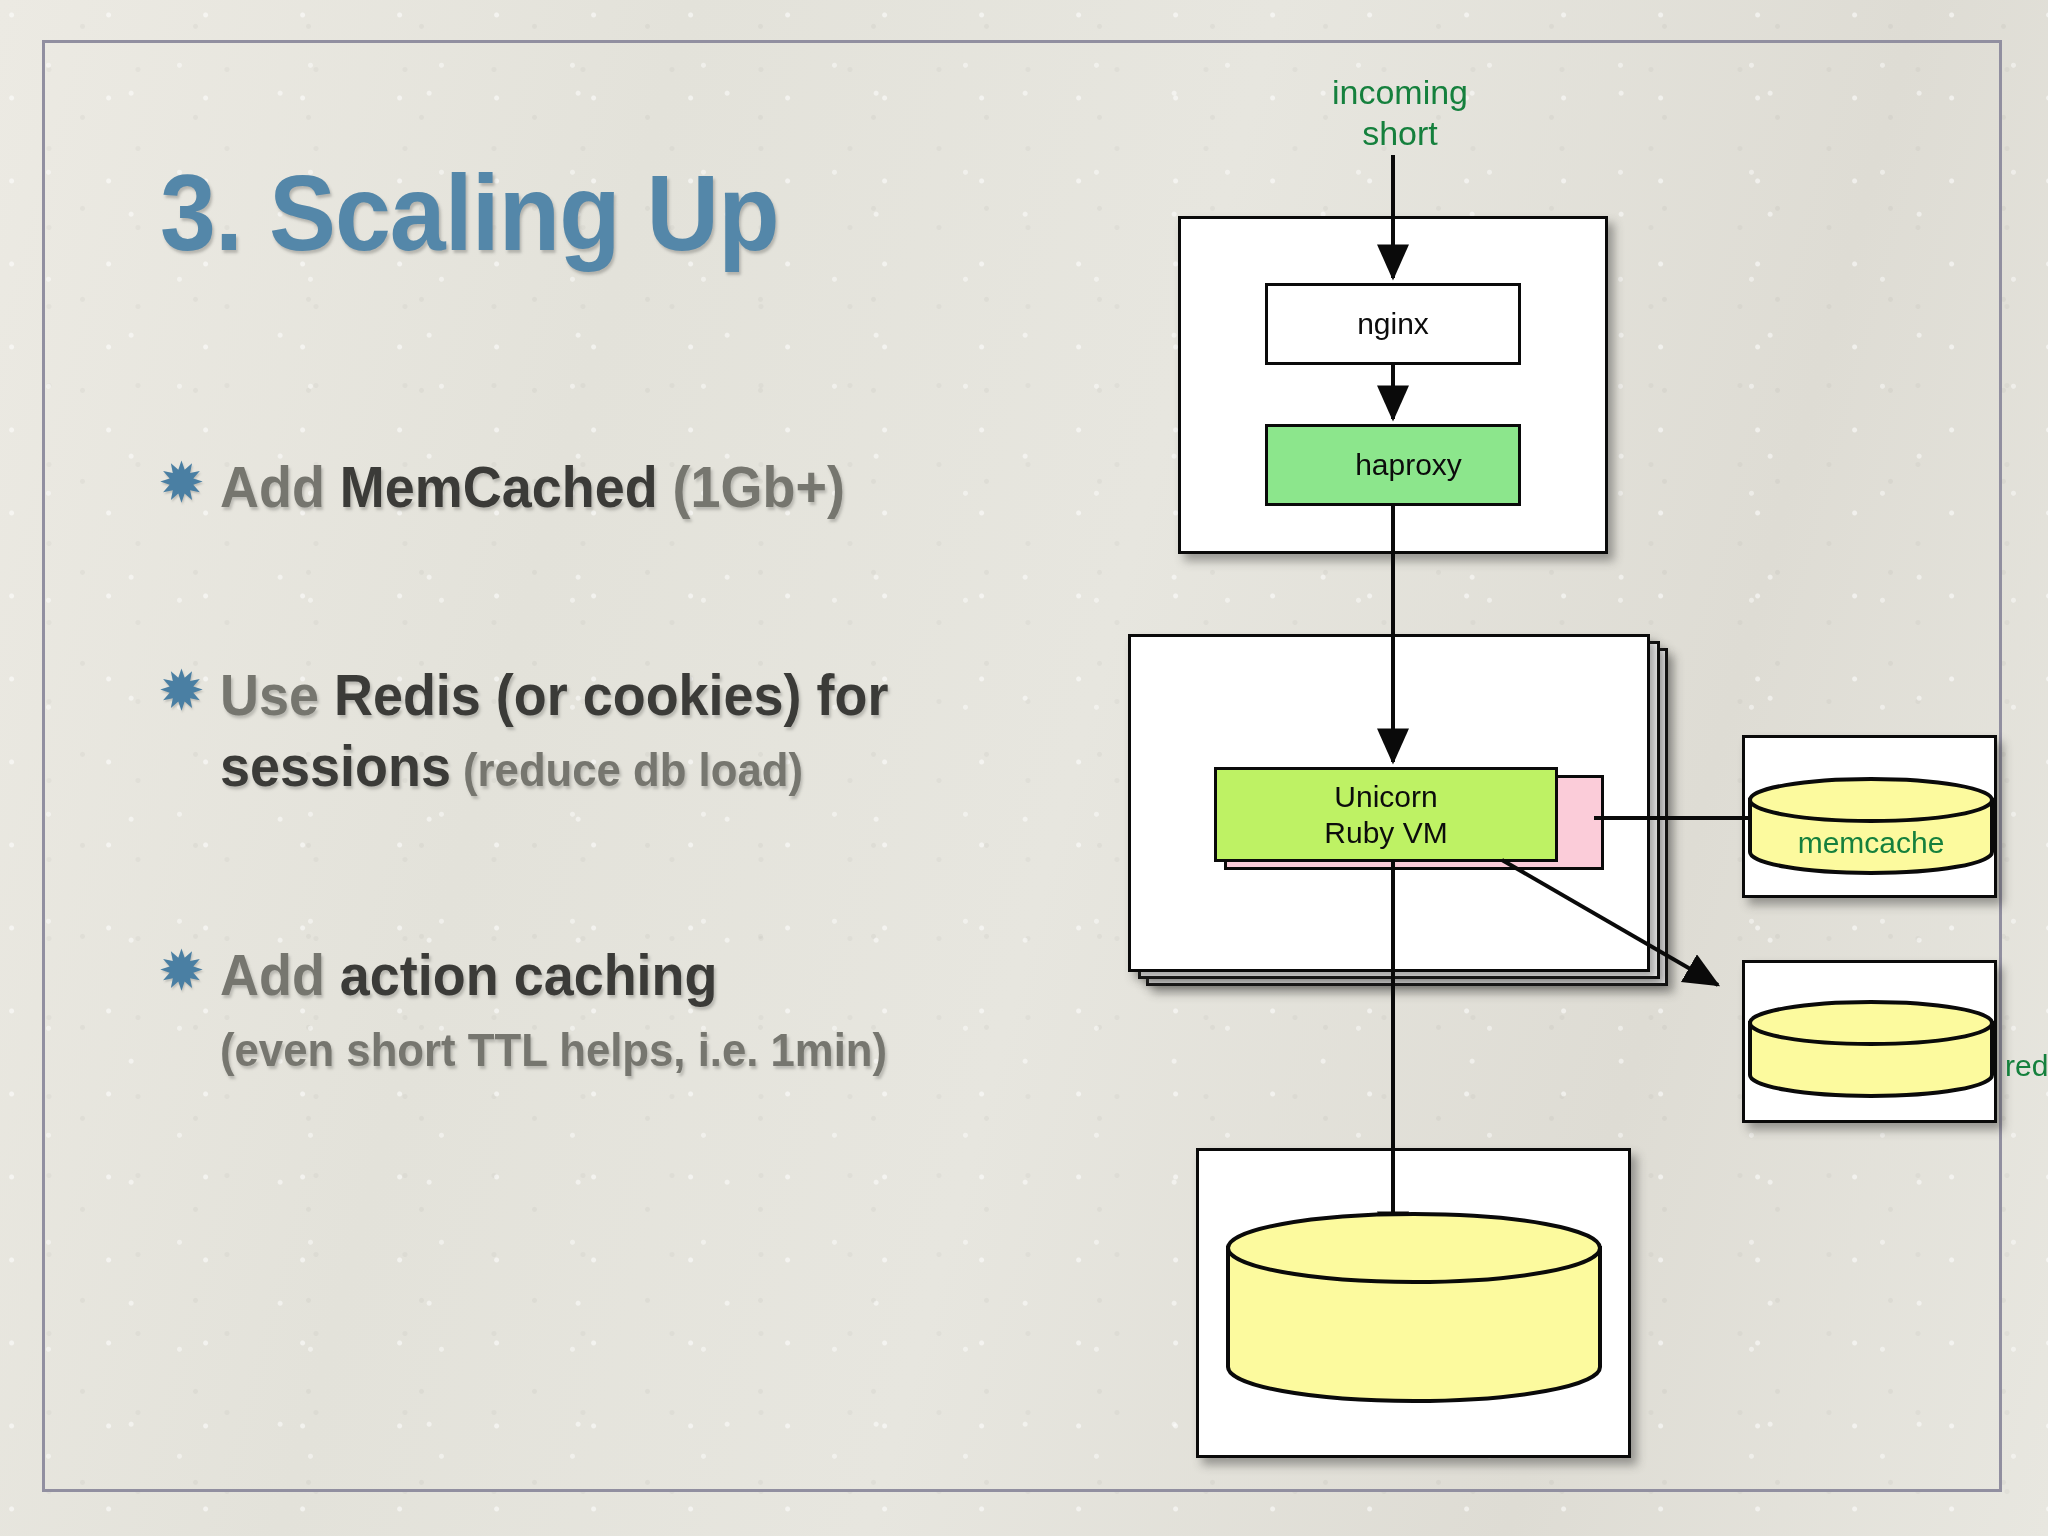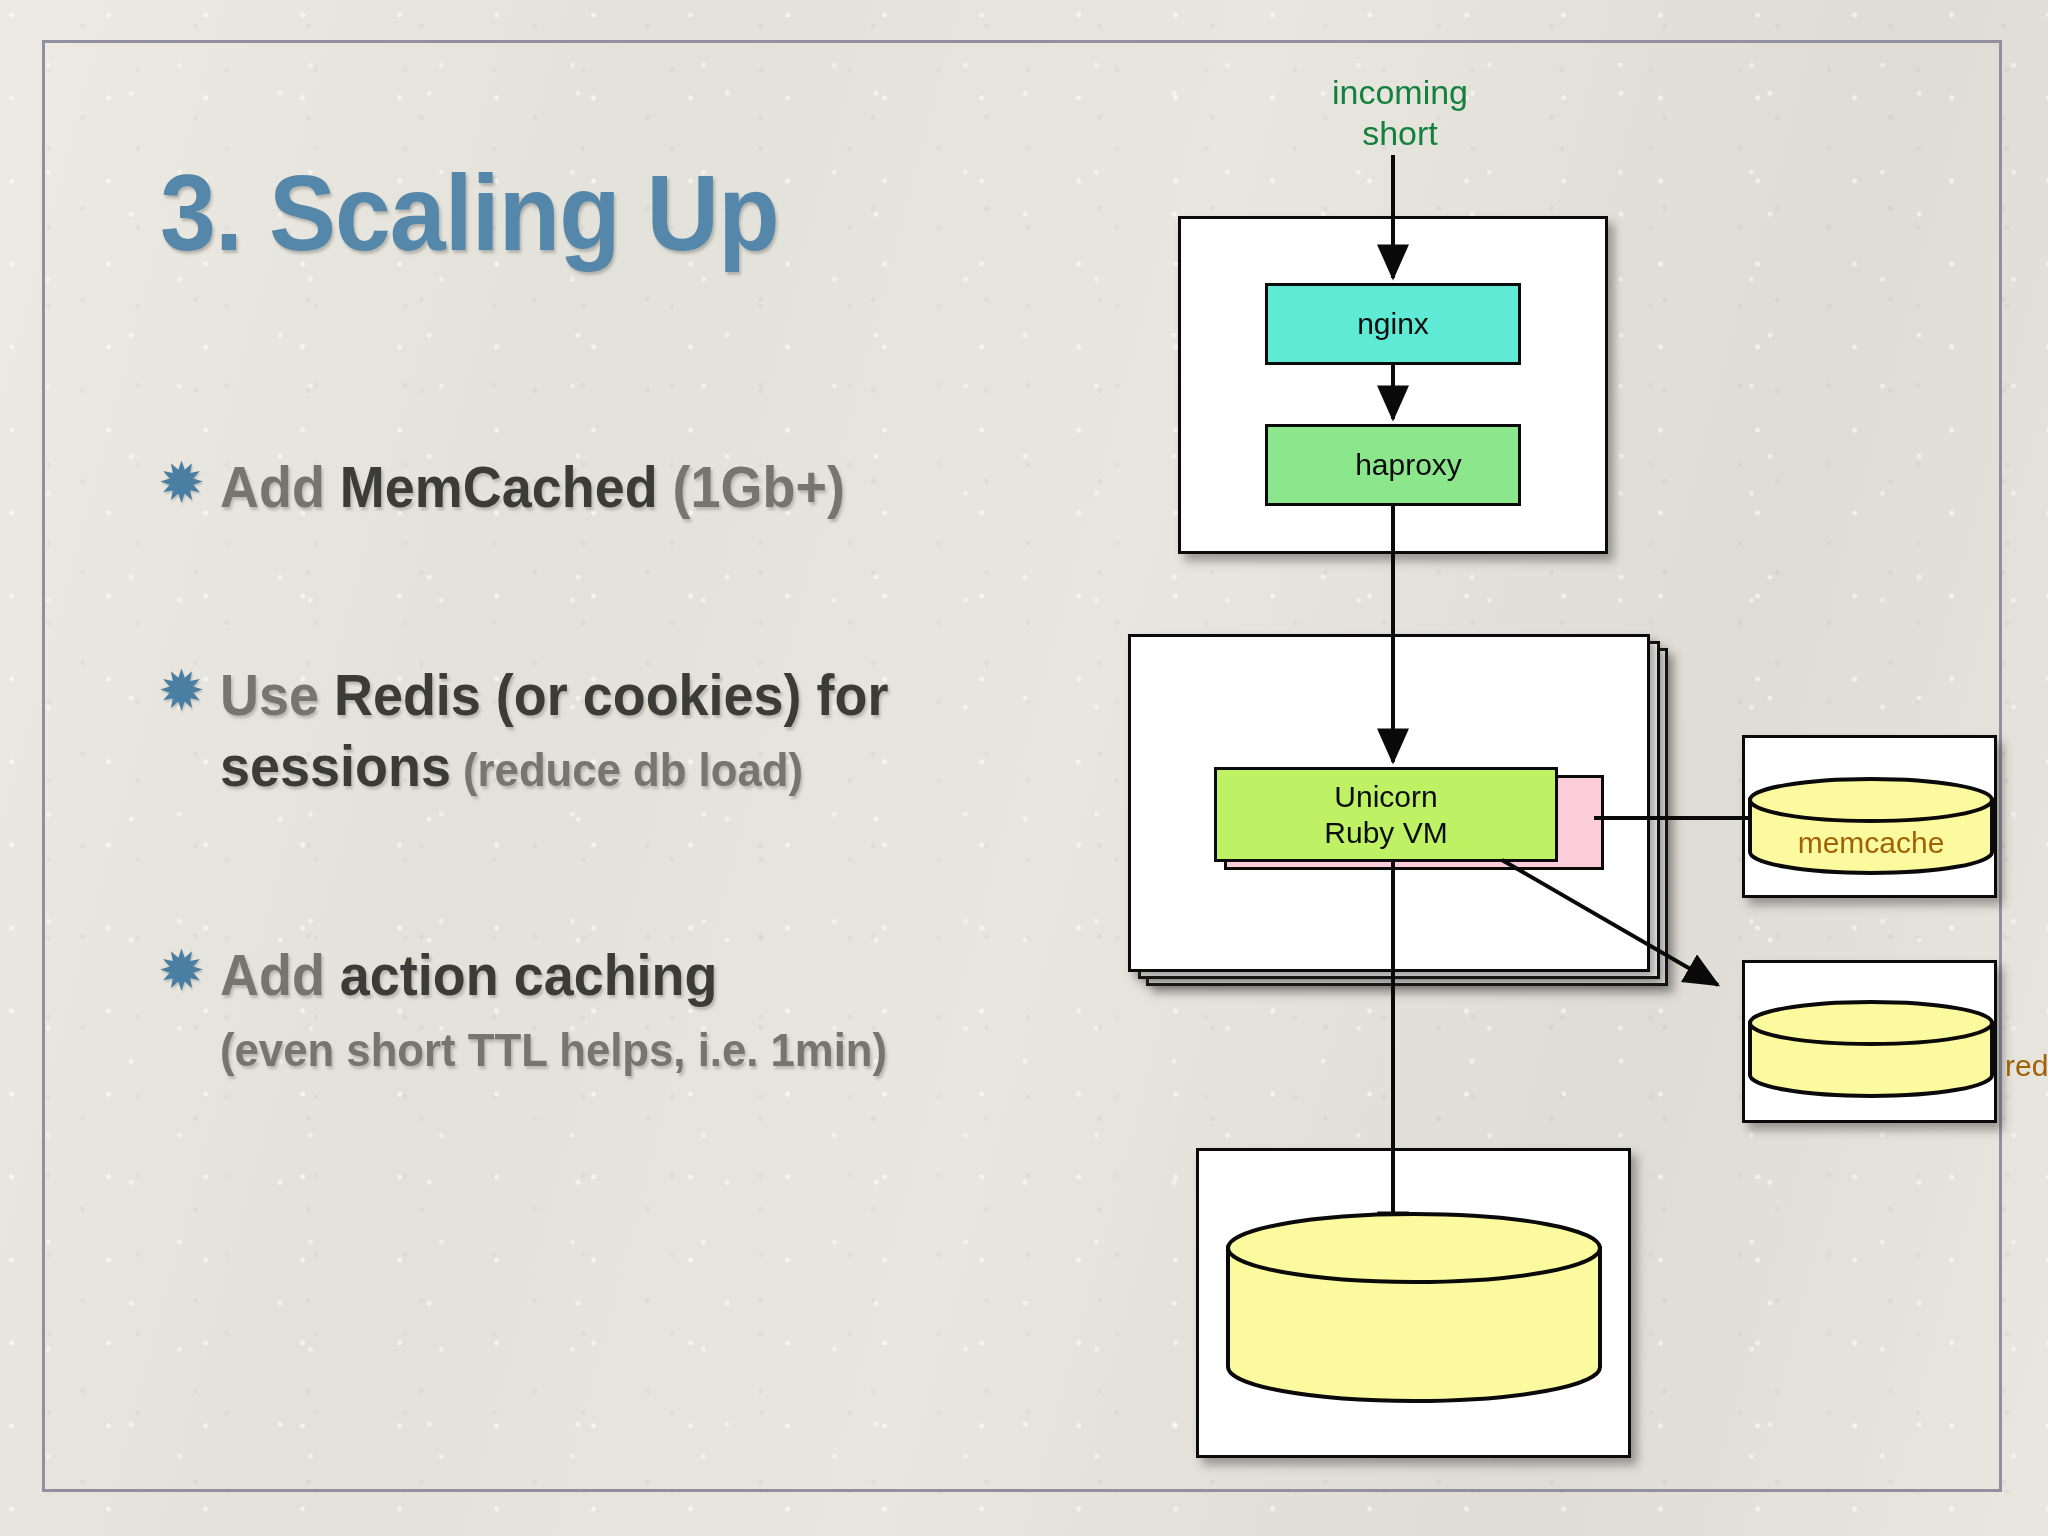--- a/index.html
+++ b/index.html
@@ -105,21 +105,21 @@
   .label-plain {
     position: absolute;
     font-size: 34px;
     color: #15803d;
     text-align: center;
     line-height: 1.22;
   }
   .cyl-label {
     position: absolute;
     font-size: 30px;
-    color: #a16207;
+    color: #15803d;
     text-align: center;
     width: 100%;
   }
   svg.overlay { position: absolute; left: 0; top: 0; width: 2048px; height: 1536px; pointer-events: none; }
 </style>
 </head>
 <body>
 
 <div id="slide"></div>
 <div id="frame"></div>
@@ -143,21 +143,21 @@
 
 <div id="diagram">
 
   <div class="label-plain" style="left:1290px; top:72px; width:220px;">
     <div>incoming</div>
     <div>short</div>
   </div>
 
   <div class="panel" style="left:1178px; top:216px; width:430px; height:338px;"></div>
 
-  <div class="node-box" style="left:1265px; top:283px; width:256px; height:82px; background:#5eead4;">
+  <div class="node-box" style="left:1265px; top:283px; width:256px; height:82px; background:#ffffff;">
     <span>nginx</span>
   </div>
 
   <div class="node-box" style="left:1265px; top:424px; width:256px; height:82px; background:#8ce68c;padding-left:31px;">
     <span>haproxy</span>
   </div>
 
   <div class="panel" style="left:1146px; top:648px; width:522px; height:338px;"></div>
   <div class="panel" style="left:1138px; top:641px; width:522px; height:338px;"></div>
   <div class="panel" style="left:1128px; top:634px; width:522px; height:338px;"></div>

